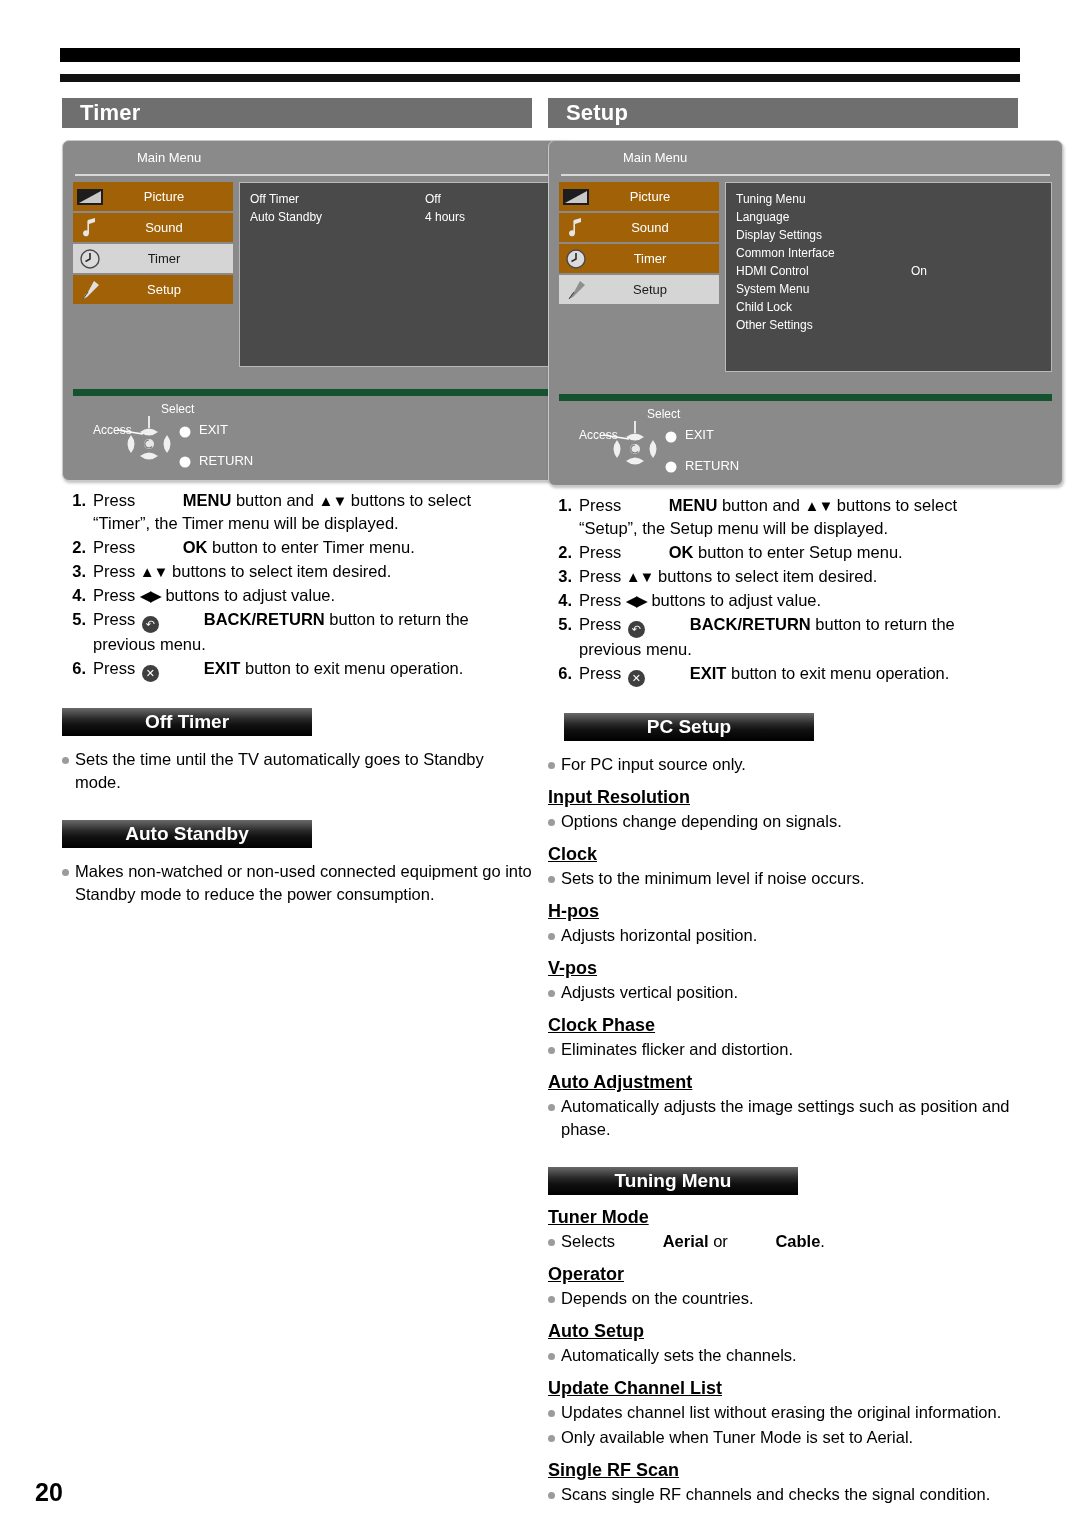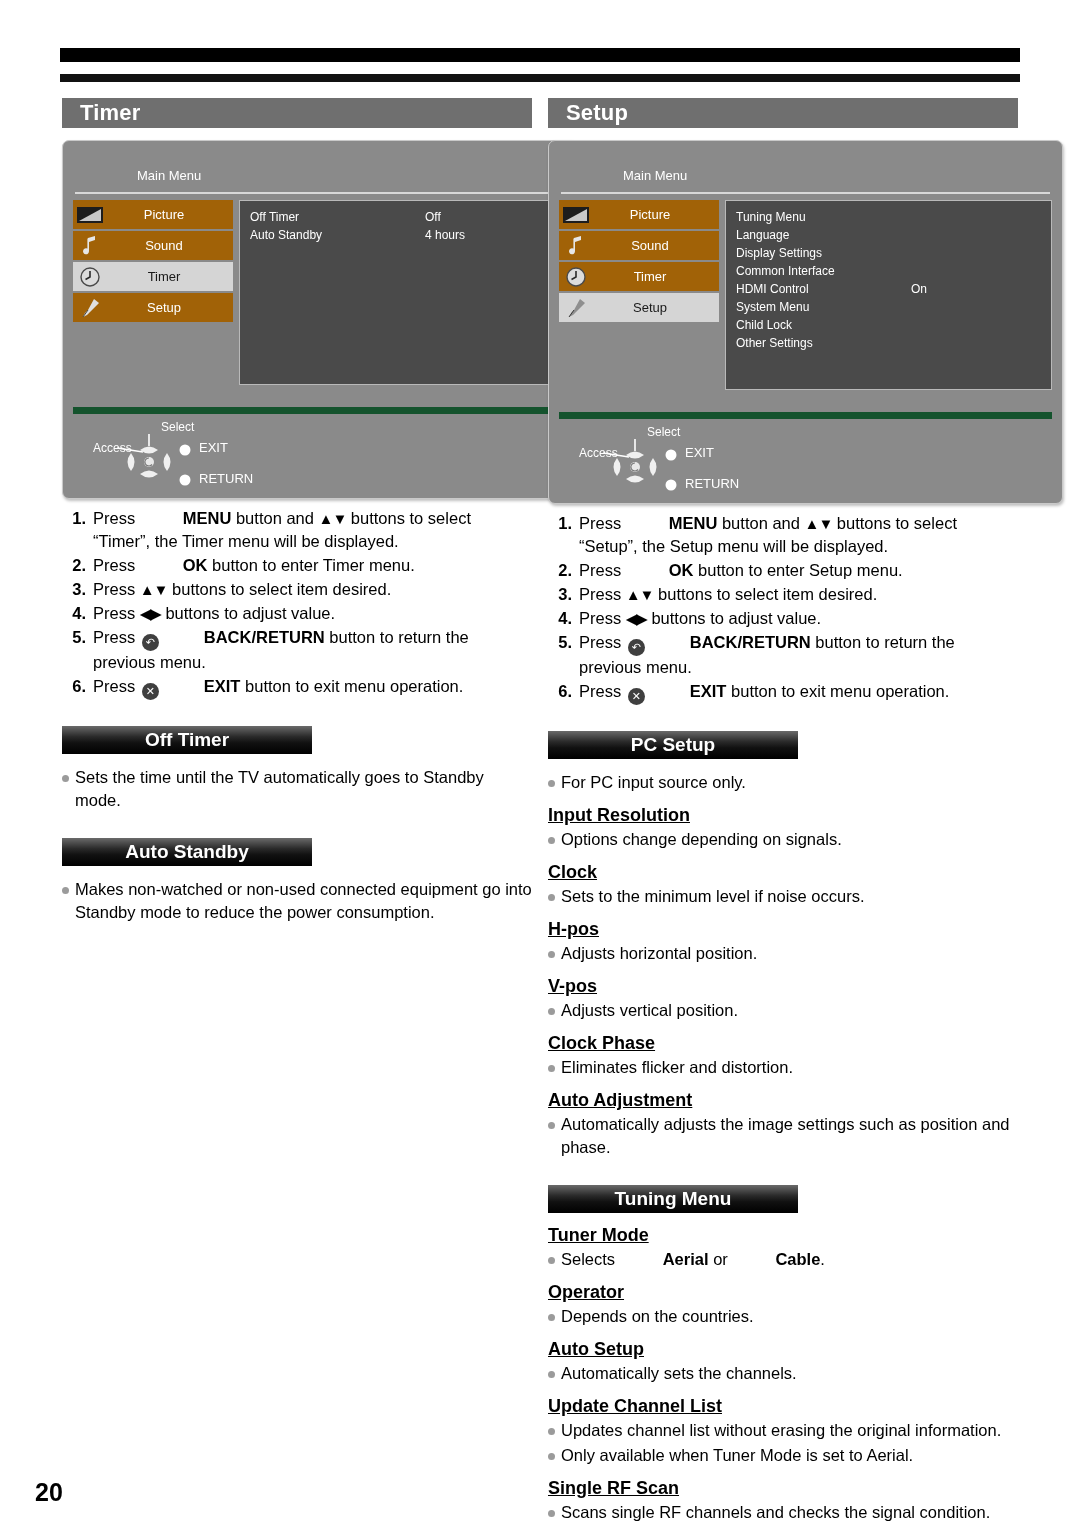--- a/index.html
+++ b/index.html
@@ -56,21 +56,21 @@
     letter-spacing: 0.2px;
   }
 
   
   .osd {
     width: 515px;
     background: #8a8a8a;
     border: 1px solid #c9c9c9;
     border-radius: 7px;
     box-sizing: border-box;
-    padding: 18px 10px 6px 10px;
+    padding: 0 10px 6px 10px;
     box-shadow: 1px 2px 3px rgba(0,0,0,0.25);
     position: relative;
   }
   .osd-title {
     color: #ffffff;
     font-size: 13px;
     padding: 9px 0 9px 64px;
   }
   .osd-divider {
     height: 2px;
@@ -167,21 +167,21 @@
   
   .sub-band {
     height: 28px;
     width: 250px;
     background: linear-gradient(to bottom,#6a6a6a 0%,#2a2a2a 38%,#111111 60%,#000000 100%);
     display: flex;
     align-items: center;
     justify-content: center;
     margin: 26px 0 12px 0;
   }
-  .sub-band.w-pcsetup { width: 250px; margin-left: 0; }
+  .sub-band.w-pcsetup { width: 250px; margin-left: 16px; }
   .sub-band span {
     color: #ffffff;
     font-size: 19px;
     font-weight: bold;
   }
 
   
   .steps { margin: 8px 0 0 0; }
   .step {
     display: flex;

